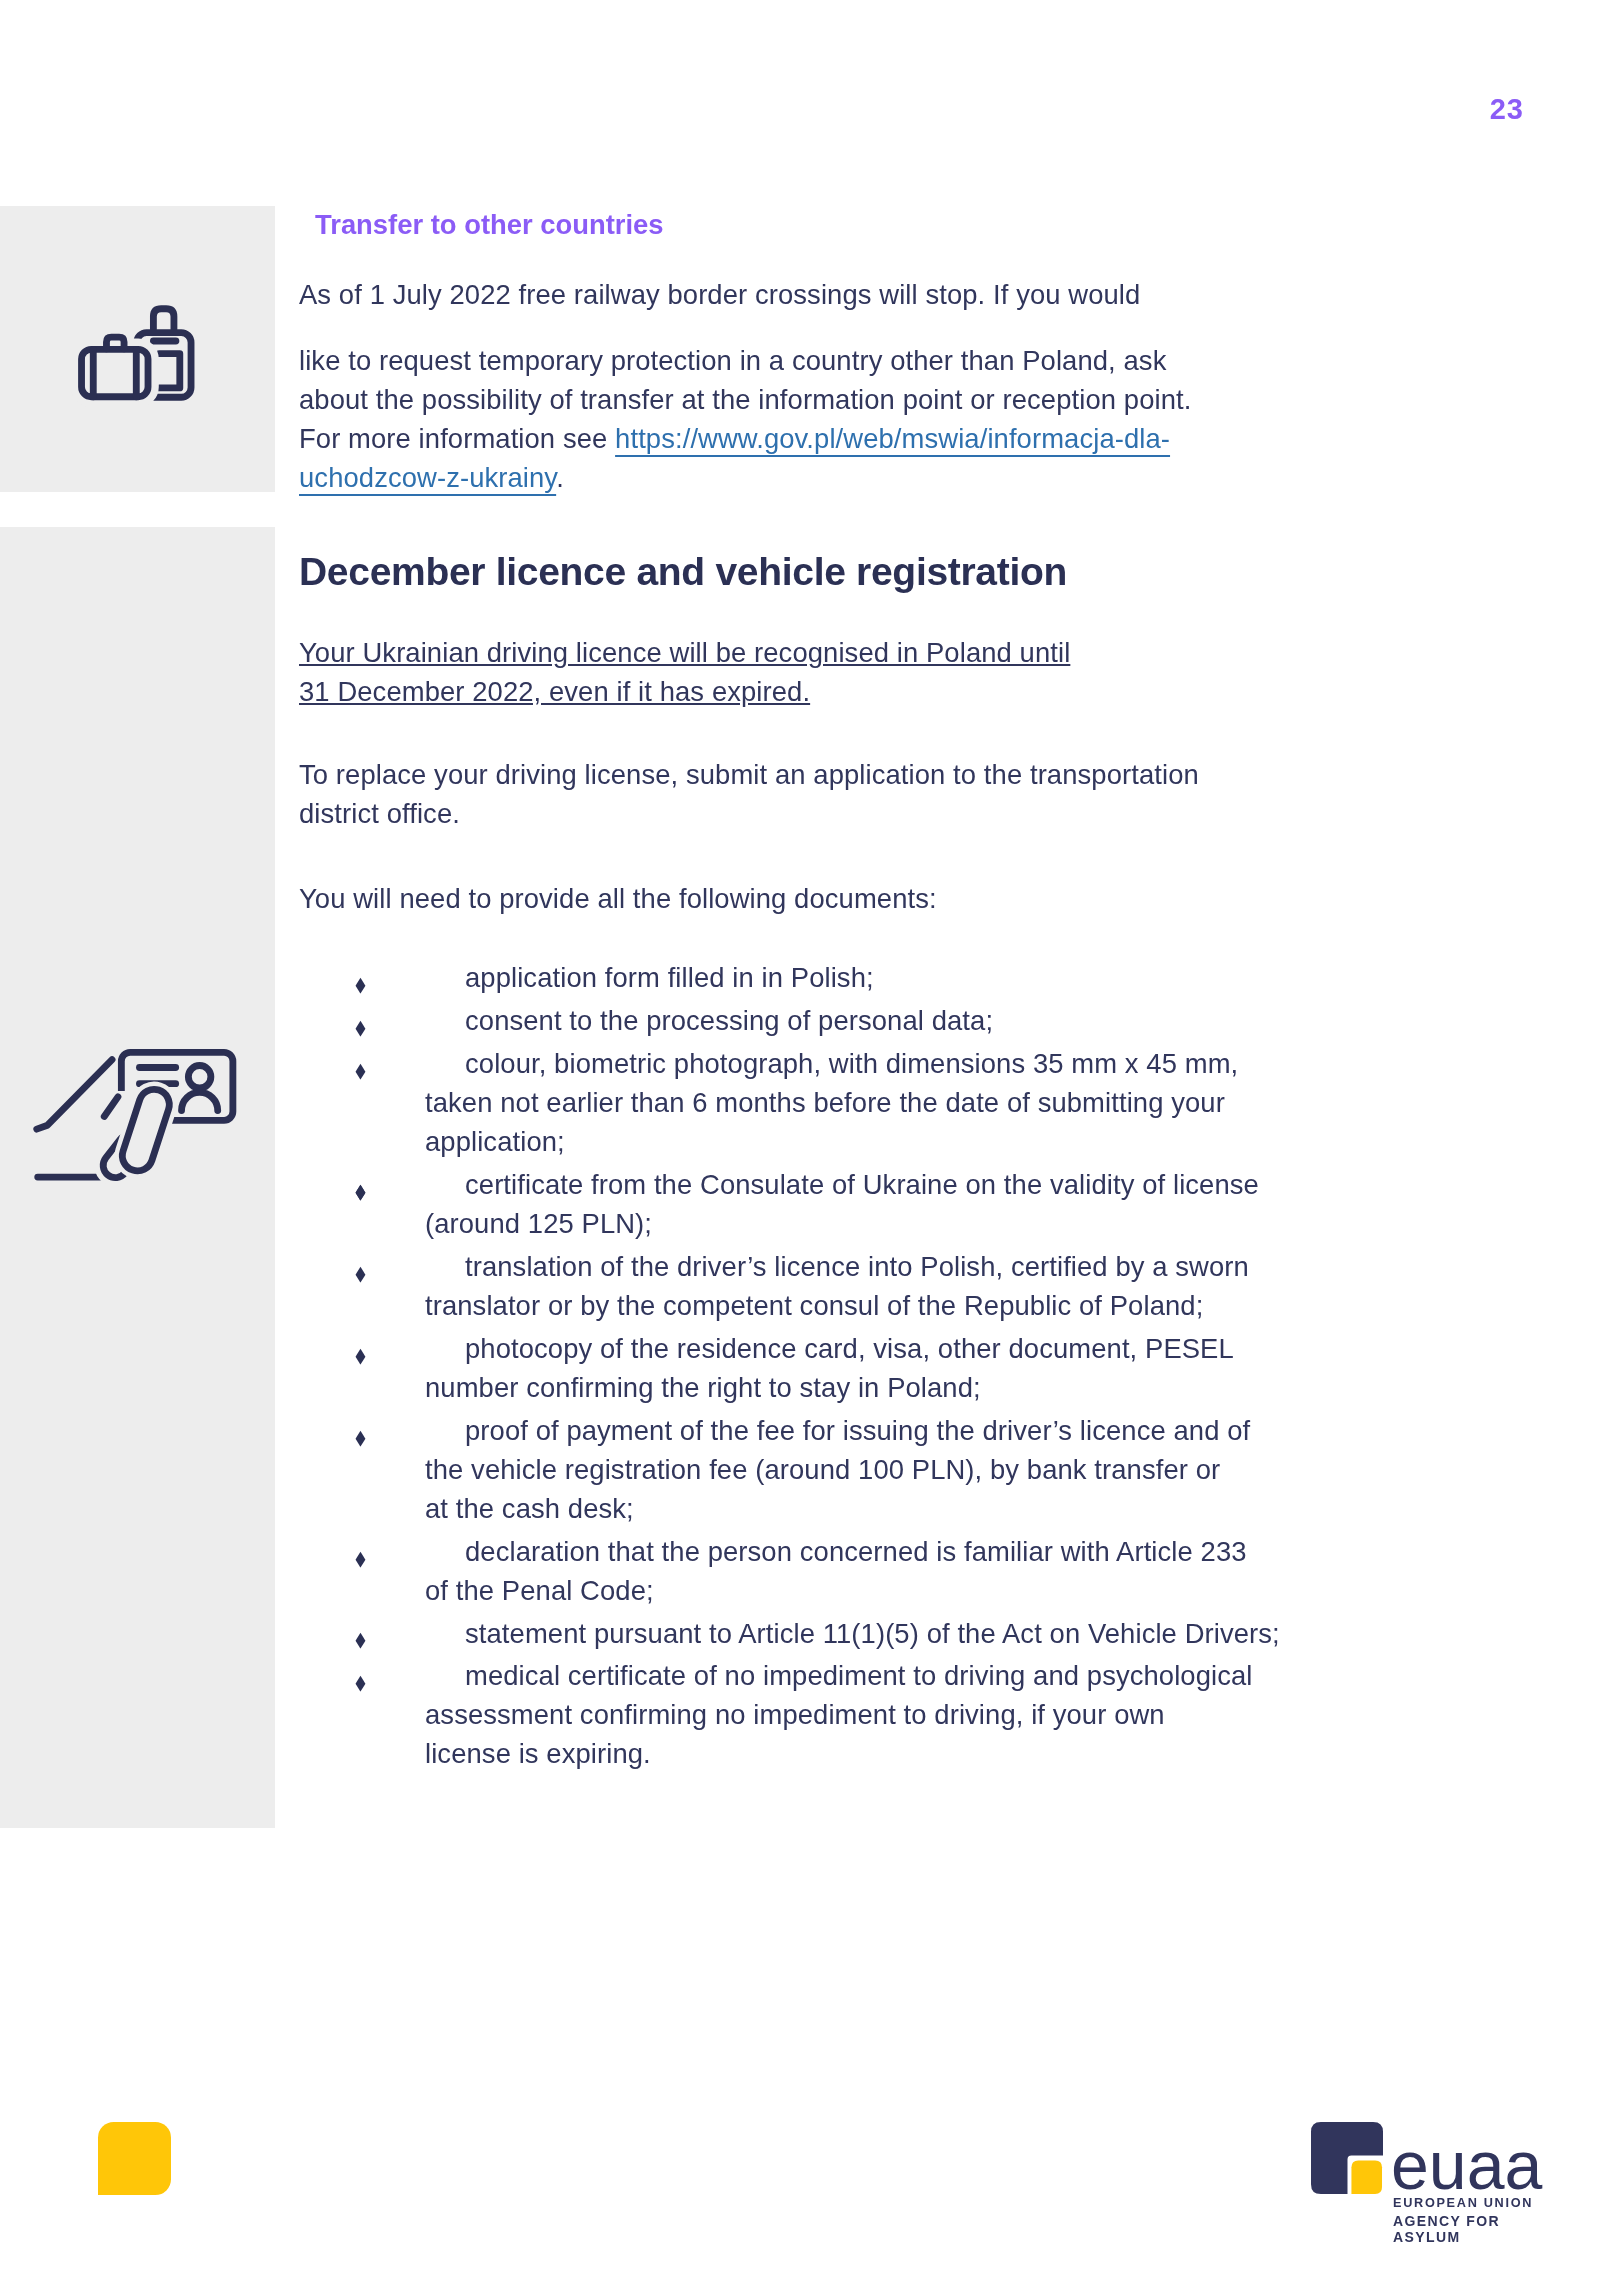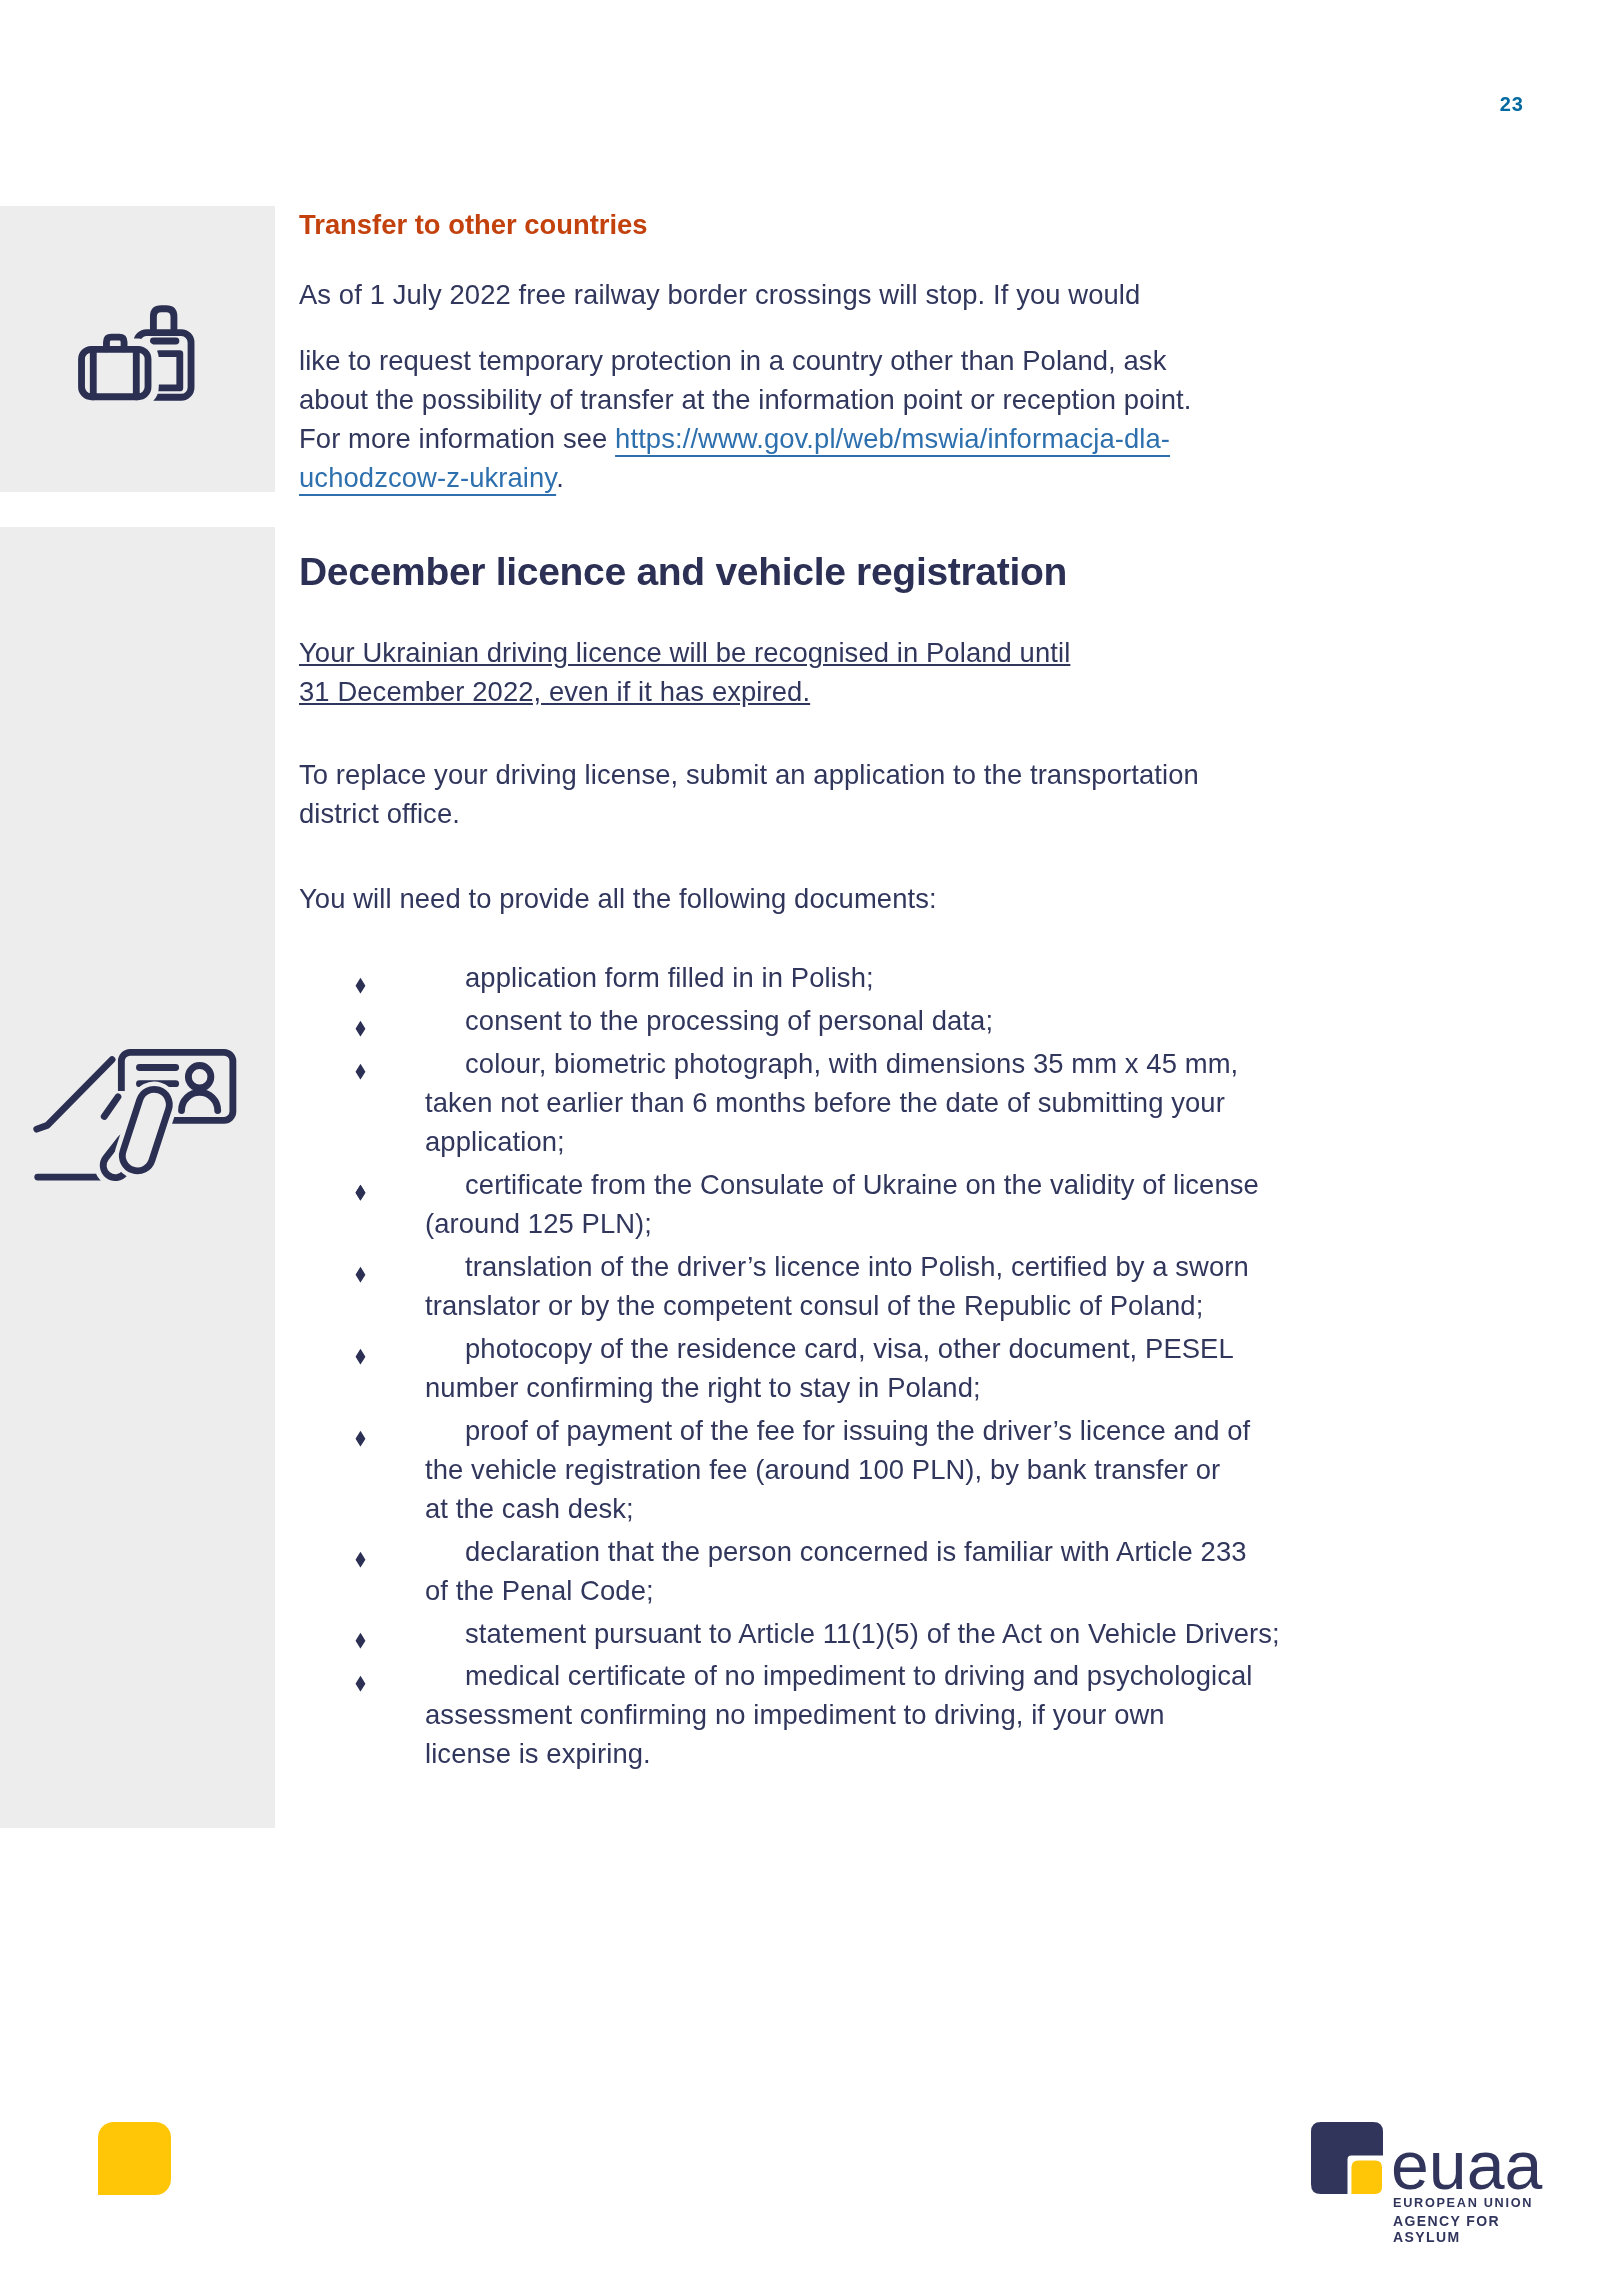--- a/index.html
+++ b/index.html
@@ -1,31 +1,31 @@
 <!DOCTYPE html>
 <html><head>
 <meta charset="utf-8">
 <style>
   html,body{margin:0;padding:0;background:#ffffff;}
   .page{
     position:relative;width:1621px;height:2293px;background:#ffffff;
     font-family:"Liberation Sans", sans-serif;color:#2e3357;overflow:hidden;
   }
   .pagenum{
-    position:absolute;top:93px;right:97px;font-size:20px;font-weight:700;
-    color:#0369a1;letter-spacing:1px;
+    position:absolute;top:93px;right:97px;font-size:29px;font-weight:700;
+    color:#8b5cf6;letter-spacing:1px;
   }
   .gray-block{position:absolute;left:0;width:275px;background:#ededed;}
   .block1{top:206px;height:286px;}
   .block2{top:527px;height:1301px;}
   .icon{position:absolute;}
   .icon svg{display:block;}
   .content{position:absolute;left:299px;top:0;width:1186px;}
   .content h3{
-    margin:208px 0 0;font-size:27.4px;font-weight:700;line-height:33px;color:#c2410c;
+    margin:208px 16px 0;font-size:27.4px;font-weight:700;line-height:33px;color:#8b5cf6;
   }
   .content h1{
     margin:52px 0 0;font-size:39px;font-weight:700;line-height:45px;
     color:#2b3054;letter-spacing:-0.3px;
   }
   .body{
     margin:0;font-size:27.4px;font-weight:400;line-height:39px;color:#31365c;
     white-space:pre-line;letter-spacing:0.1px;
   }
   .mt-p1{margin-top:34px;}

